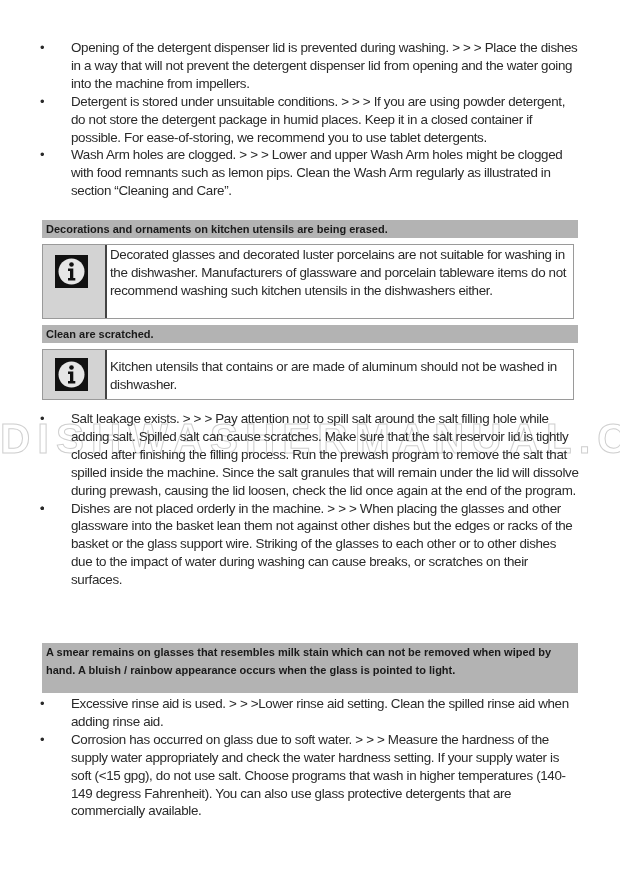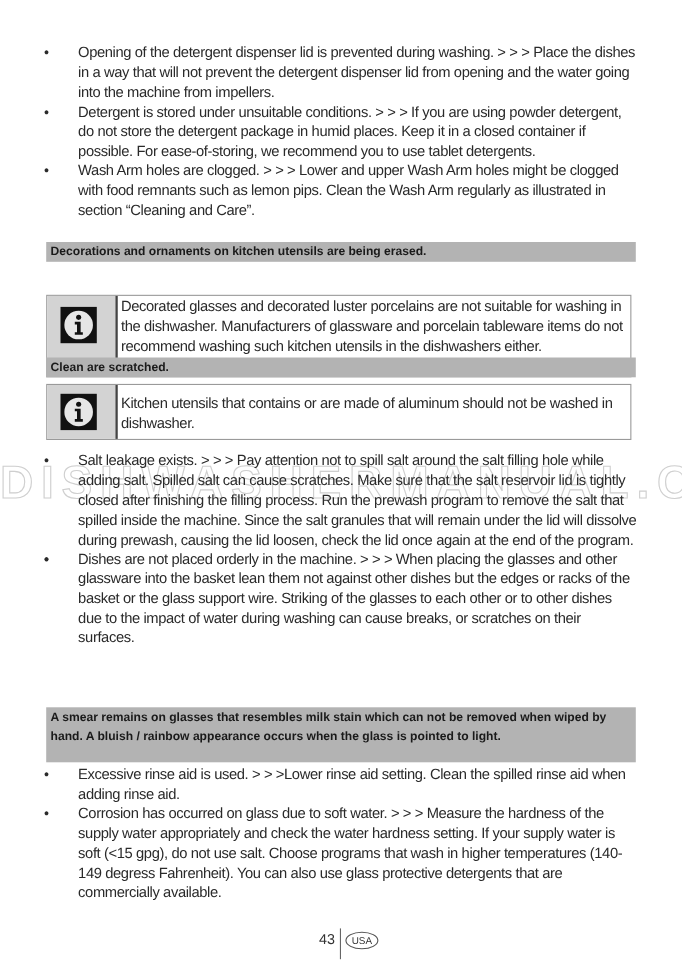--- a/index.html
+++ b/index.html
@@ -47,21 +47,21 @@
         <span>Detergent is stored under unsuitable conditions. &gt; &gt; &gt; If you are using powder detergent, do not store the detergent package in humid places. Keep it in a closed container if possible. For ease-of-storing, we recommend you to use tablet detergents.</span>
       </li>
       <li class="bullet-item">
         <span class="bullet-dot">•</span>
         <span>Wash Arm holes are clogged. &gt; &gt; &gt; Lower and upper Wash Arm holes might be clogged with food remnants such as lemon pips. Clean the Wash Arm regularly as illustrated in section “Cleaning and Care”.</span>
       </li>
     </ul>
 
     <div class="section-bar" style="top: 220px;">Decorations and ornaments on kitchen utensils are being erased.</div>
 
-    <div class="info-box body-text" style="top: 244px; height: 75px; margin-top: 24px;">
+    <div class="info-box body-text" style="top: 244px; height: 75px;">
       <div class="info-icon-cell">
         <div class="info-icon">
           <svg width="33" height="33" viewBox="0 0 33 33">
             <circle cx="16.5" cy="16.5" r="13" fill="#e6e6e6"></circle>
             <circle cx="16.5" cy="9.5" r="2.3" fill="#111"></circle>
             <path d="M13 13.5 h5.3 v9.5 h2 v2.4 h-7.3 v-2.4 h2 v-7.1 h-2 z" fill="#111"></path>
           </svg>
         </div>
       </div>
       <div class="info-text">Decorated glasses and decorated luster porcelains are not suitable for washing in the dishwasher. Manufacturers of glassware and porcelain tableware items do not recommend washing such kitchen utensils in the dishwashers either.</div>
@@ -102,20 +102,15 @@
       <li class="bullet-item">
         <span class="bullet-dot">•</span>
         <span>Excessive rinse aid is used. &gt; &gt; &gt;Lower rinse aid setting. Clean the spilled rinse aid when adding rinse aid.</span>
       </li>
       <li class="bullet-item">
         <span class="bullet-dot">•</span>
         <span>Corrosion has occurred on glass due to soft water. &gt; &gt; &gt; Measure the hardness of the supply water appropriately and check the water hardness setting. If your supply water is soft (&lt;15 gpg), do not use salt. Choose programs that wash in higher temperatures (140-149 degress Fahrenheit). You can also use glass protective detergents that are commercially available.</span>
       </li>
     </ul>
 
-    <div class="footer">
-      <span class="page-number">43</span>
-      <span class="footer-divider"></span>
-      <span class="region-badge">USA</span>
-    </div>
 
   </div>
 </div>
 
 </body></html>

